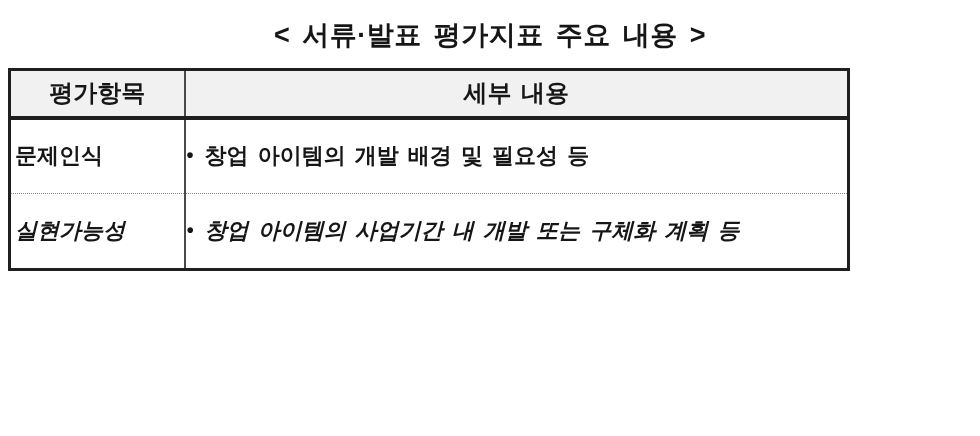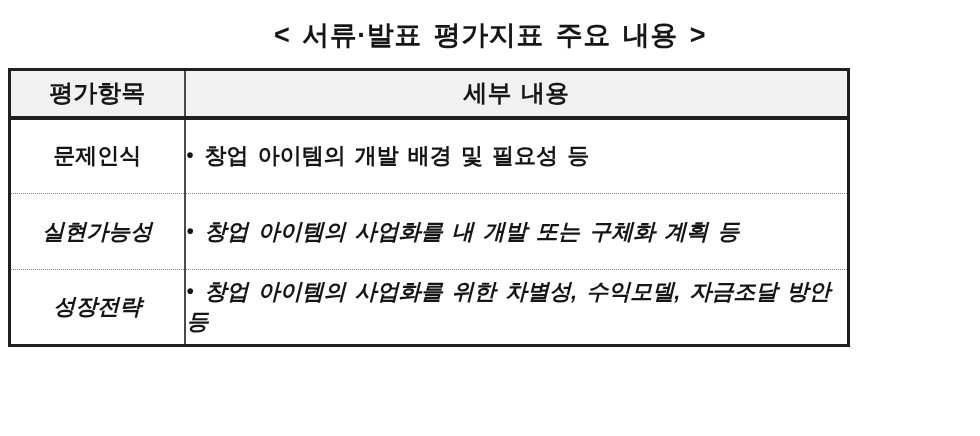--- a/index.html
+++ b/index.html
@@ -44,21 +44,21 @@
   }
   .eval-table .col-item { width: 175px; }
   .eval-table td {
     height: 76px;
     vertical-align: middle;
     font-size: 22px;
     font-weight: 700;
     word-spacing: 3px;
   }
   .eval-table .cell-item {
-    text-align: center;
+    text-align: left;
     padding: 0 4px;
   }
   .eval-table .cell-detail {
     text-align: left;
     padding-right: 6px;
   }
   
   .eval-table th + th,
   .eval-table td + td {
     border-left: 2px solid #4a4a4a;
@@ -92,25 +92,19 @@
     <tbody>
       <tr class="data-row">
         <td class="cell-item">문제인식</td>
         <td class="cell-detail">
           <span class="bullet">•</span><span class="detail-text">창업 아이템의 개발 배경 및 필요성 등</span>
         </td>
       </tr>
       <tr class="data-row">
         <td class="cell-item">실현가능성</td>
         <td class="cell-detail">
-          <span class="bullet">•</span><span class="detail-text">창업 아이템의 사업화를 내 개발 또는 구체화 계획 등</span>
-        </td>
-      </tr>
-      <tr class="data-row">
-        <td class="cell-item">성장전략</td>
-        <td class="cell-detail">
-          <span class="bullet">•</span><span class="detail-text">창업 아이템의 사업화를 위한 차별성, 수익모델, 자금조달 방안 등</span>
+          <span class="bullet">•</span><span class="detail-text">창업 아이템의 사업기간 내 개발 또는 구체화 계획 등</span>
         </td>
       </tr>
     </tbody>
   </table>
 
 </div>
 
 </body></html>

